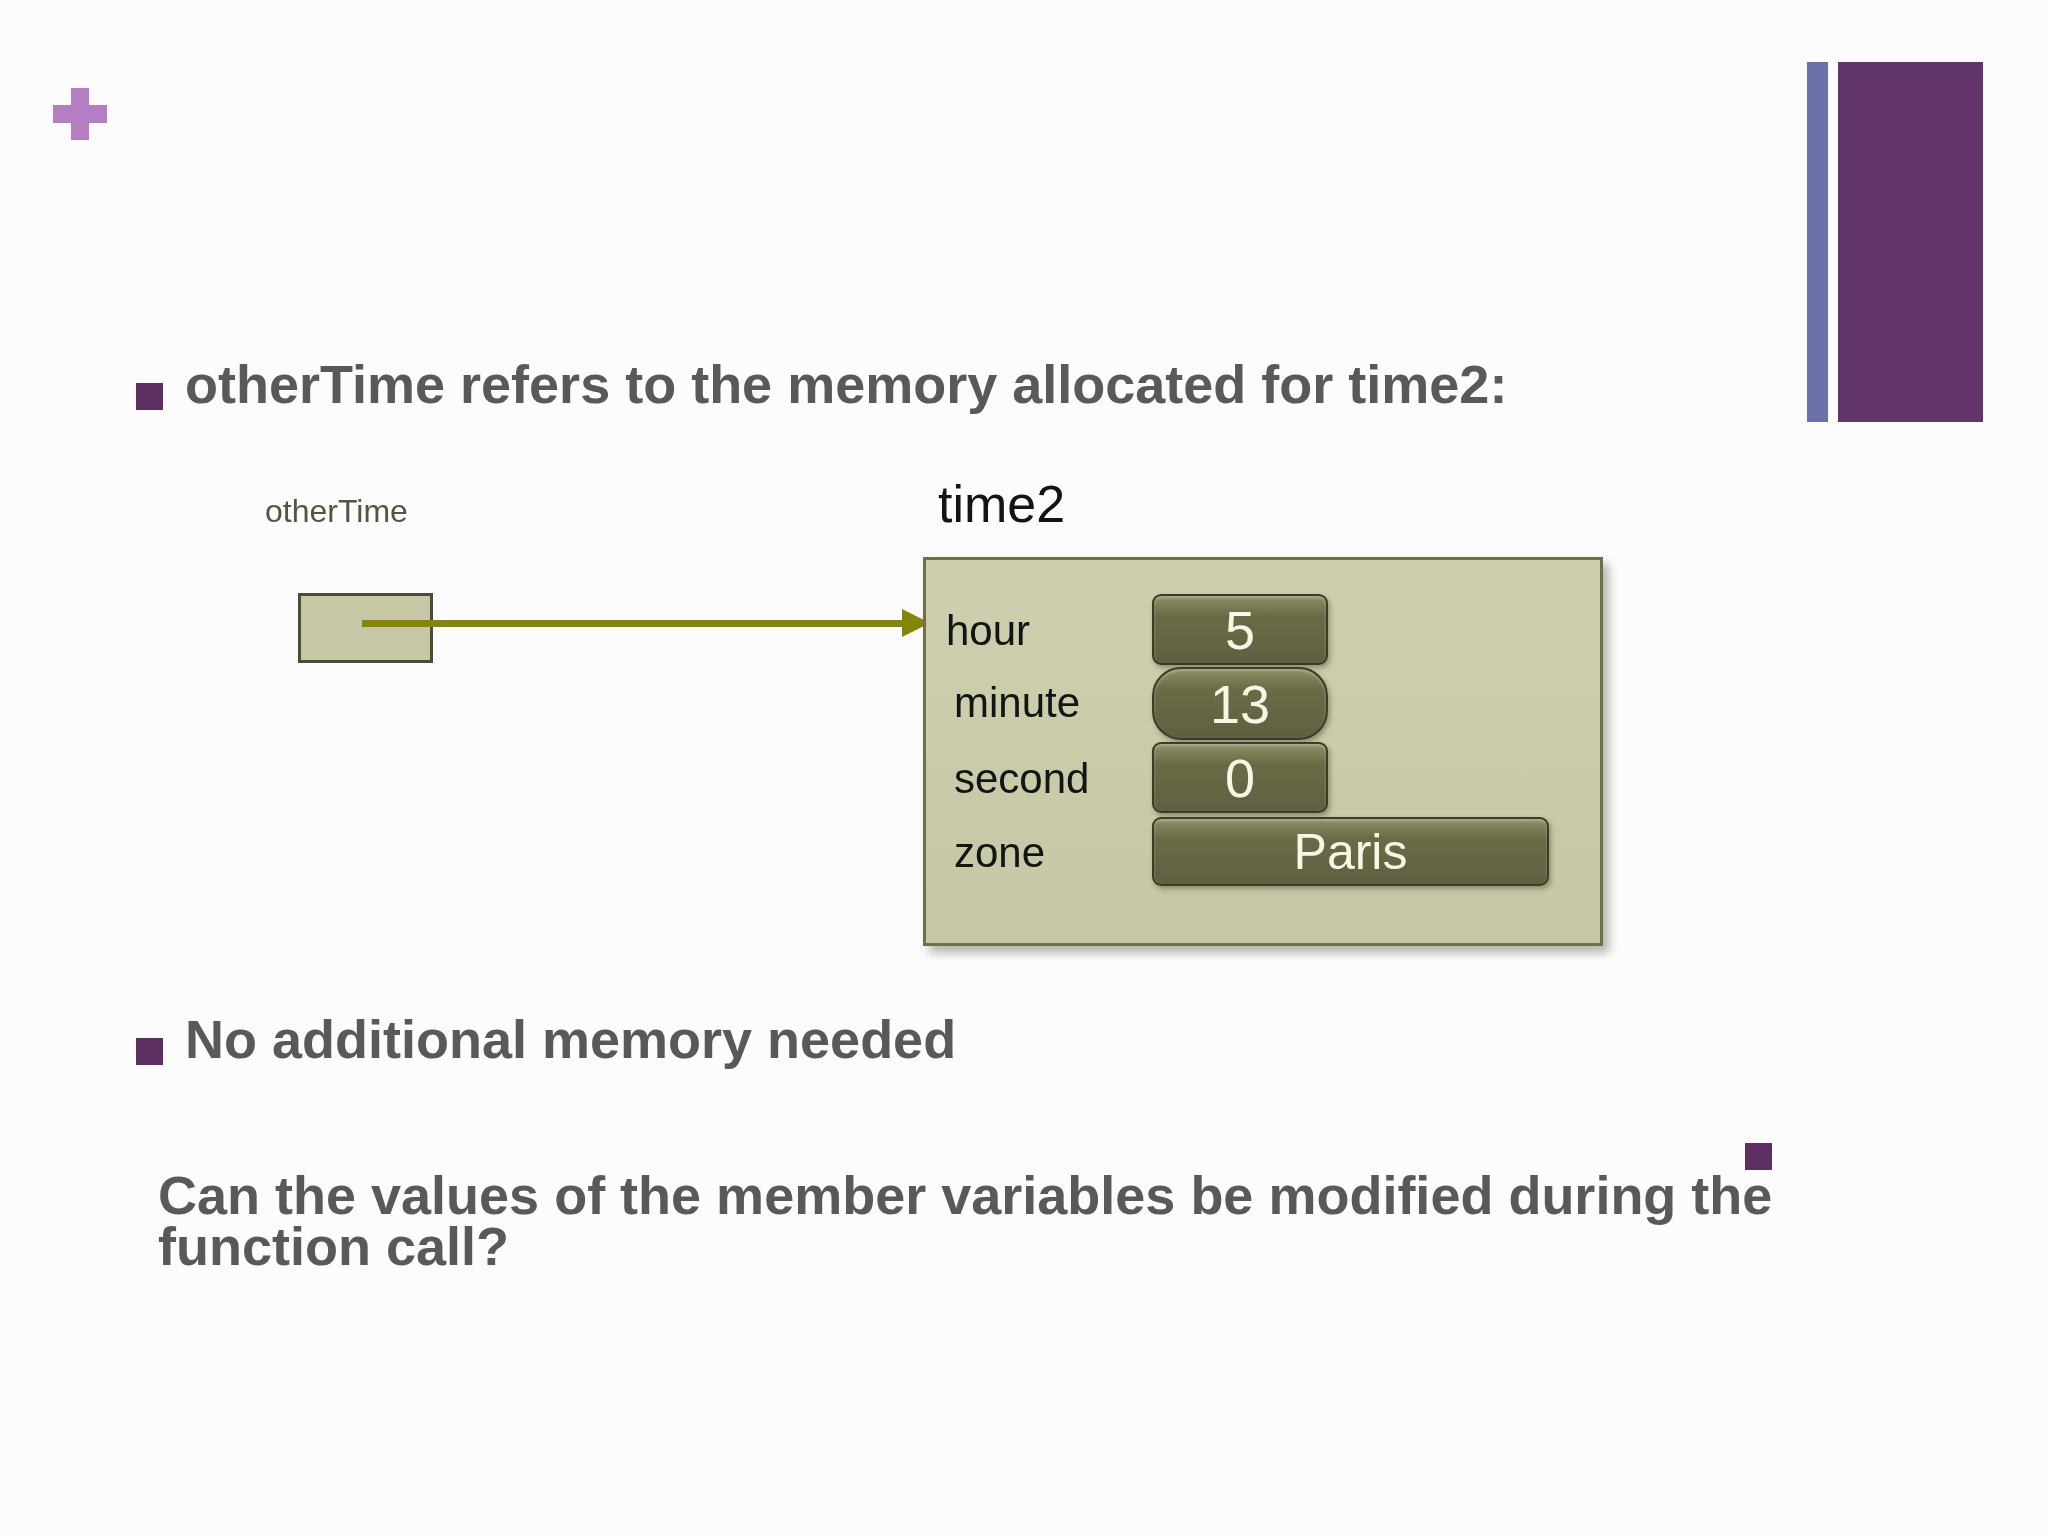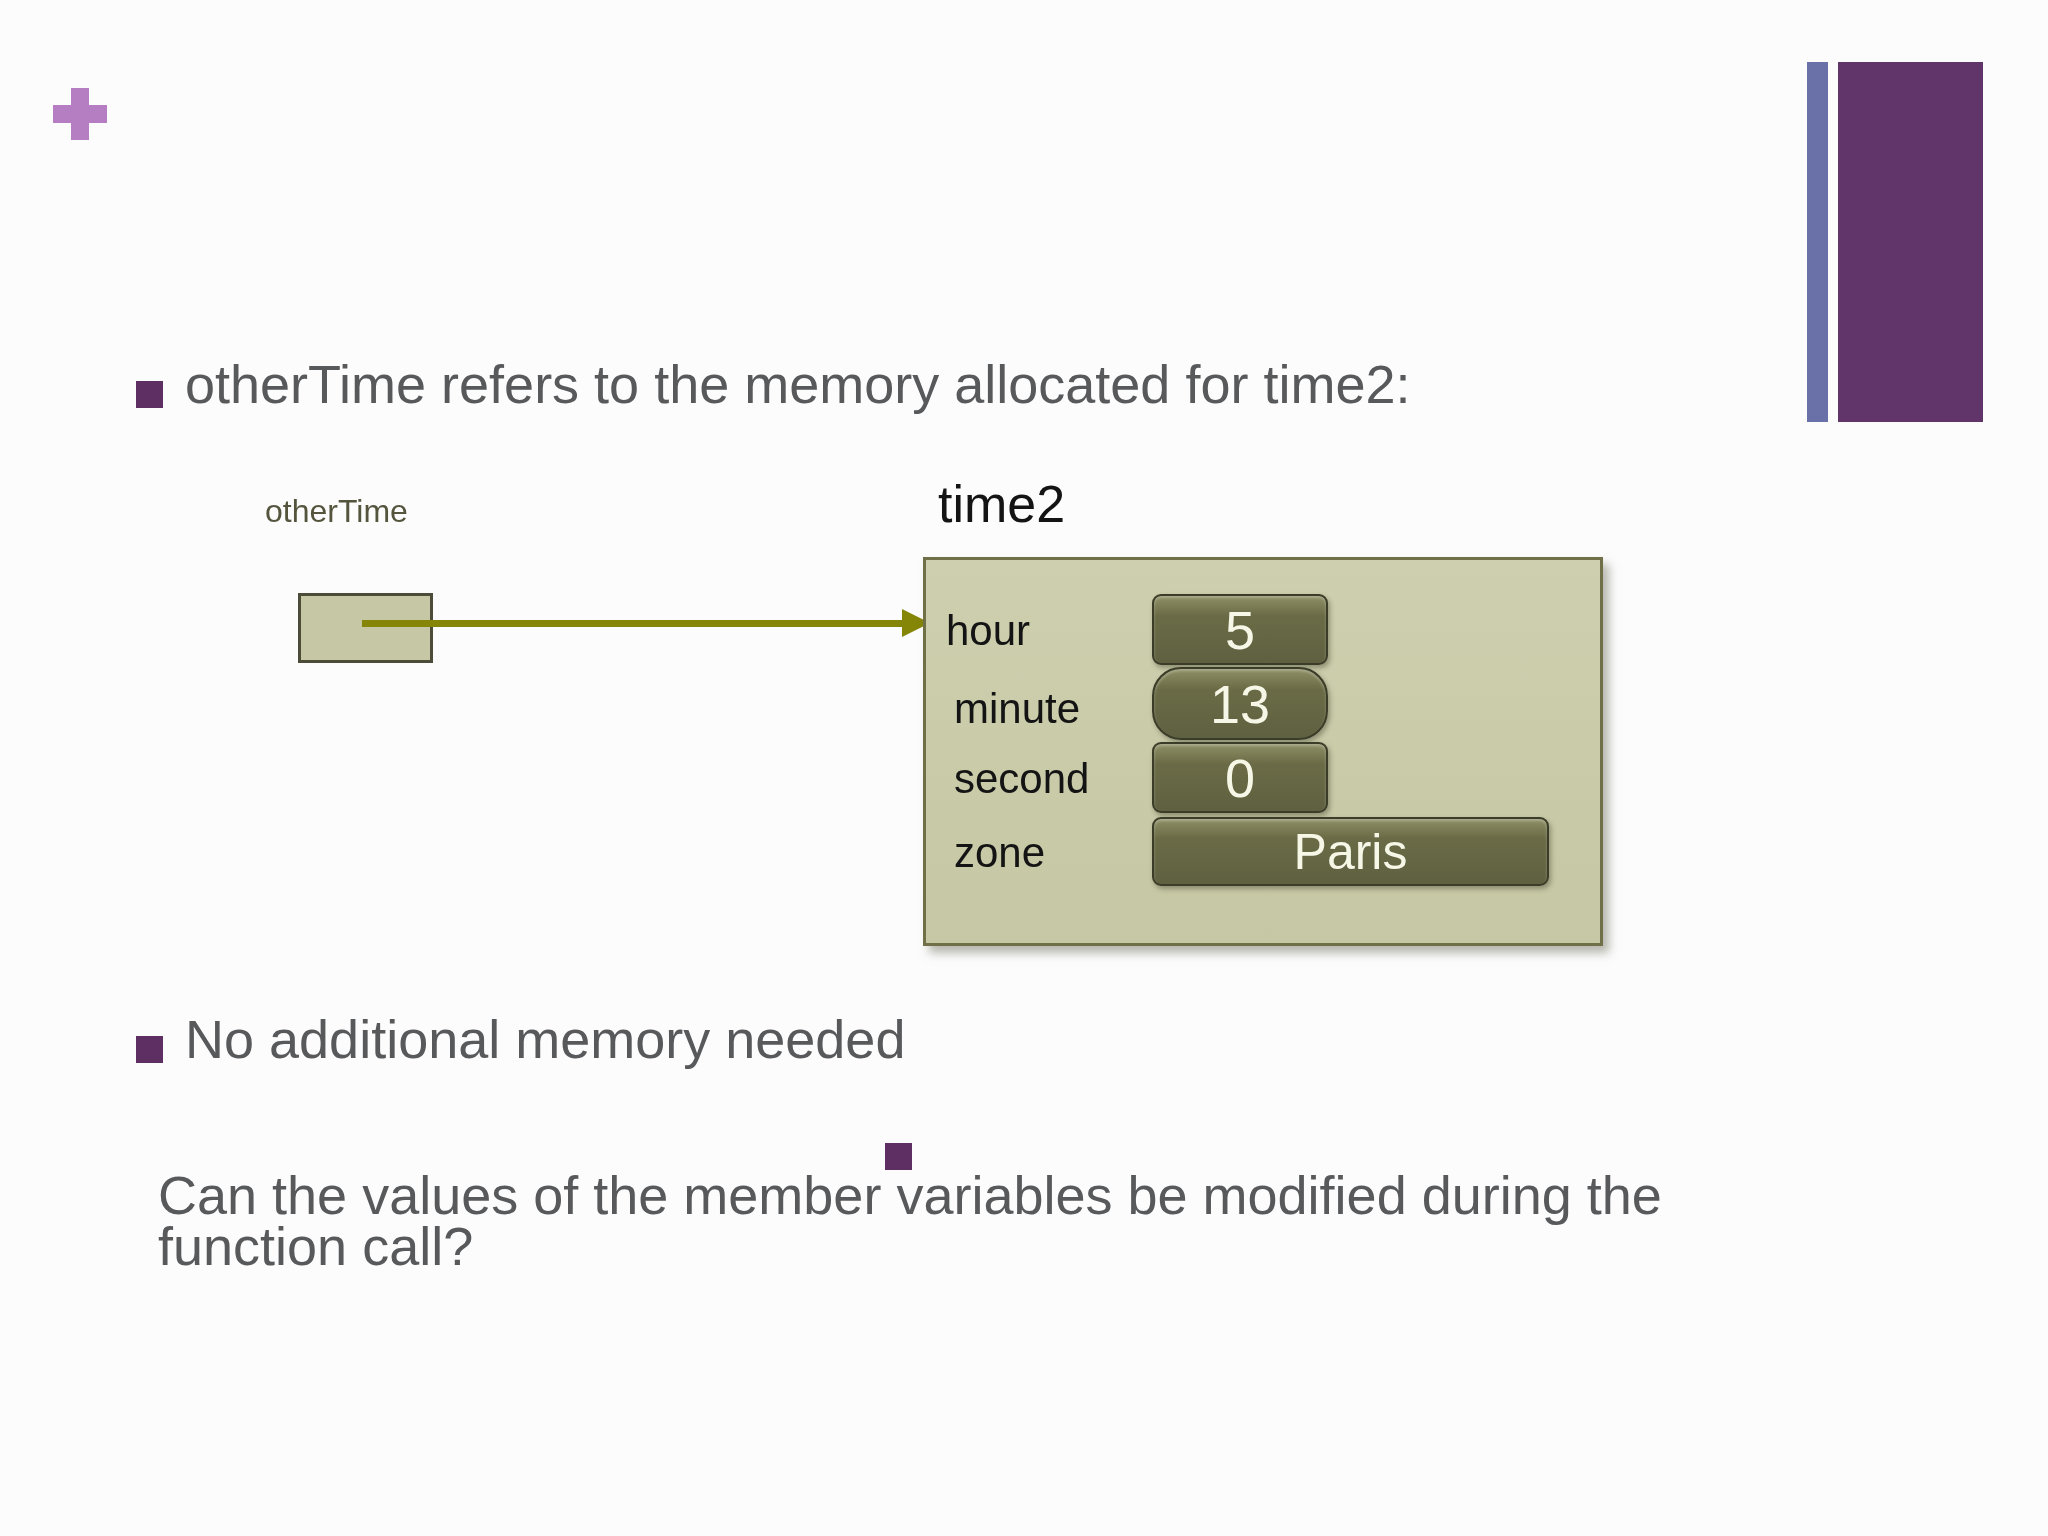--- a/index.html
+++ b/index.html
@@ -19,21 +19,21 @@
     font-size:107px;line-height:1;letter-spacing:-1px;
     color:var(--title-text,#5e3167);white-space:nowrap;
   }
 
   
   .bar{position:absolute;top:62px;height:360px;}
   .bar.thin{left:1807px;width:21px;background:var(--bar-thin,#6a70a8);}
   .bar.thick{left:1838px;width:145px;background:var(--bar-thick,#61356a);}
 
   
-  .bullet-row{position:absolute;left:136px;display:flex;align-items:center;}
+  .bullet-row{position:absolute;left:136px;display:flex;align-items:flex-end;font-weight:bold;}
   .bullet-row .marker{
     width:27px;height:27px;flex:none;margin-top:20px;
     background:var(--bullet-marker,#5d2f62);
   }
   .bullet-row .btext{
     margin-left:22px;font-size:54px;line-height:51px;
     color:var(--body-text,#58595b);white-space:pre-line;
   }
   .b1{top:359px;} .b2{top:1014px;} .b3{top:1123px;flex-direction:column;} .b4{top:1283px;}
 
@@ -67,21 +67,21 @@
     box-sizing:border-box;
     background:linear-gradient(180deg,#cdcfae,var(--diagram-box-fill,#c1c29e));
     border:3px solid var(--diagram-box-border,#6f7048);
     box-shadow:6px 7px 9px rgba(115,115,95,.5);
   }
   .fld{
     position:absolute;display:flex;align-items:center;
     font-size:42px;color:var(--field-label,#141414);
   }
   .fl0{left:20px;top:34px;height:73px;}
-  .fl1{left:28px;top:111px;height:75px;}
+  .fl1{left:28px;top:105px;height:75px;}
   .fl2{left:28px;top:182px;height:73px;}
   .fl3{left:28px;top:257px;height:71px;}
   .vbox{
     position:absolute;left:226px;width:176px;box-sizing:border-box;
     display:flex;align-items:center;justify-content:center;
     border:2px solid var(--value-box-border,#3c3d29);
     border-radius:9px;
     background:linear-gradient(180deg,#8d8f65,var(--value-box-fill,#6a6b46) 30%,#5f6040);
     box-shadow:2px 3px 5px rgba(70,70,48,.45), inset 0 2px 3px rgba(255,255,255,.28);
     color:var(--value-text,#f7f7e8);font-size:54px;

